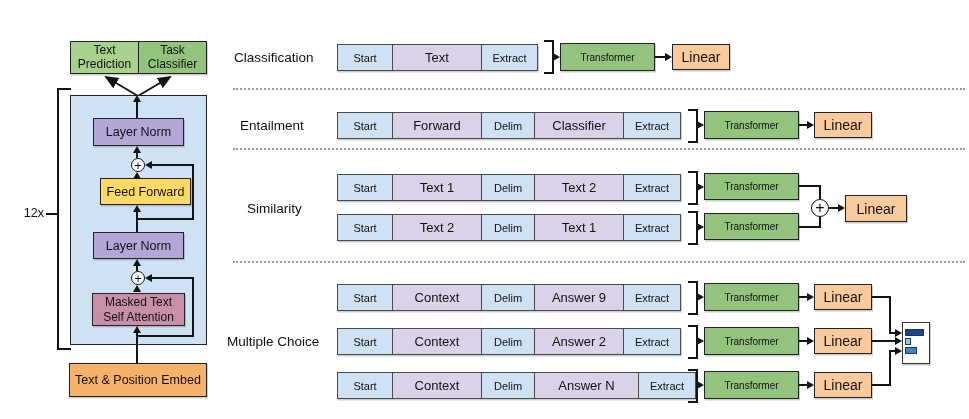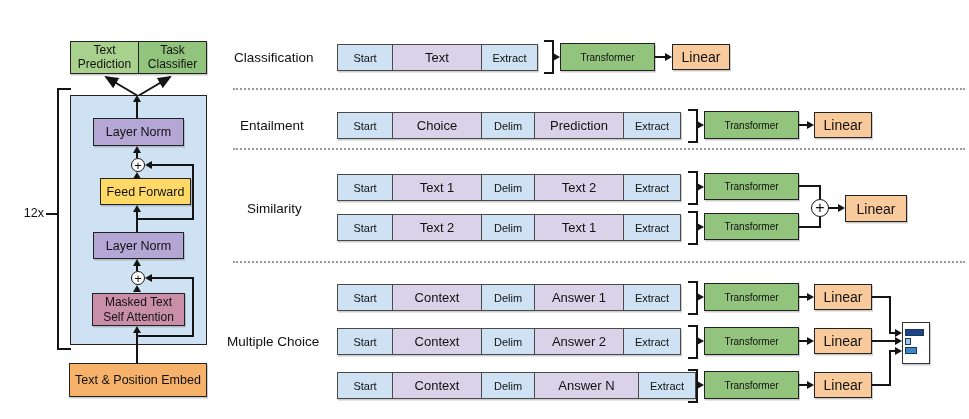--- a/index.html
+++ b/index.html
@@ -115,23 +115,23 @@
   <div class="rbracket" style="left:544px;top:40px;height:34px;"></div>
   <div class="ah ah-r" style="left:553px;top:53px;"></div>
   <div class="box tbox" style="left:560px;top:43px;width:95px;height:28px;">Transformer</div>
   <div class="hline" style="left:655px;top:56px;width:11px;"></div>
   <div class="ah ah-r" style="left:665px;top:53px;"></div>
   <div class="box lbox" style="left:672px;top:44px;width:58px;height:26px;">Linear</div>
 
   <div class="lbl" style="left:240px;top:118px;">Entailment</div>
   <div class="strip" style="left:337px;top:112px;">
     <div class="cell blue" style="width:55px;">Start</div>
-    <div class="cell purple lg" style="width:89px;">Choice</div>
-    <div class="cell blue" style="width:53px;">Delim</div>
-    <div class="cell purple lg" style="width:89px;">Prediction</div>
+    <div class="cell purple lg" style="width:89px;">Forward</div>
+    <div class="cell blue" style="width:53px;">Delim</div>
+    <div class="cell purple lg" style="width:89px;">Classifier</div>
     <div class="cell blue" style="width:56px;">Extract</div>
   </div>
   <div class="rbracket" style="left:688px;top:109px;height:34px;"></div>
   <div class="ah ah-r" style="left:697px;top:121px;"></div>
   <div class="box tbox" style="left:704px;top:111px;width:95px;height:28px;">Transformer</div>
   <div class="hline" style="left:799px;top:124px;width:9px;"></div>
   <div class="ah ah-r" style="left:807px;top:121px;"></div>
   <div class="box lbox" style="left:814px;top:112px;width:58px;height:26px;">Linear</div>
 
   <div class="lbl" style="left:247px;top:201px;">Similarity</div>
@@ -165,21 +165,21 @@
   <div class="hline" style="left:829px;top:207px;width:9px;"></div>
   <div class="ah ah-r" style="left:838px;top:204px;"></div>
   <div class="box lbox" style="left:845px;top:195px;width:62px;height:27px;">Linear</div>
 
   <div class="lbl" style="left:227px;top:334px;">Multiple Choice</div>
 
   <div class="strip" style="left:337px;top:284px;">
     <div class="cell blue" style="width:55px;">Start</div>
     <div class="cell purple lg" style="width:89px;">Context</div>
     <div class="cell blue" style="width:53px;">Delim</div>
-    <div class="cell purple lg" style="width:89px;">Answer 1</div>
+    <div class="cell purple lg" style="width:89px;">Answer 9</div>
     <div class="cell blue" style="width:56px;">Extract</div>
   </div>
   <div class="rbracket" style="left:688px;top:281px;height:34px;"></div>
   <div class="ah ah-r" style="left:697px;top:293px;"></div>
   <div class="box tbox" style="left:704px;top:283px;width:95px;height:28px;">Transformer</div>
   <div class="hline" style="left:799px;top:296px;width:9px;"></div>
   <div class="ah ah-r" style="left:807px;top:293px;"></div>
   <div class="box lbox" style="left:814px;top:284px;width:58px;height:26px;">Linear</div>
 
   <div class="strip" style="left:337px;top:328px;">

